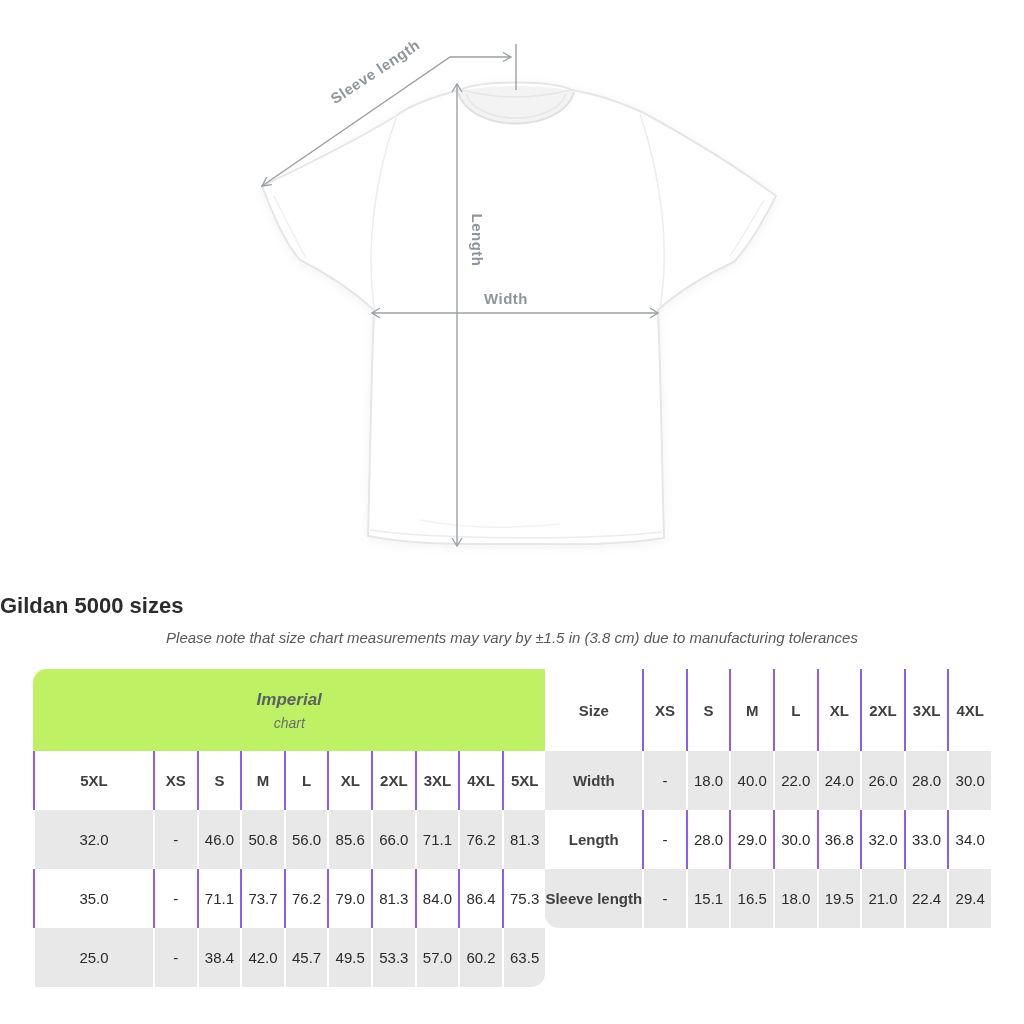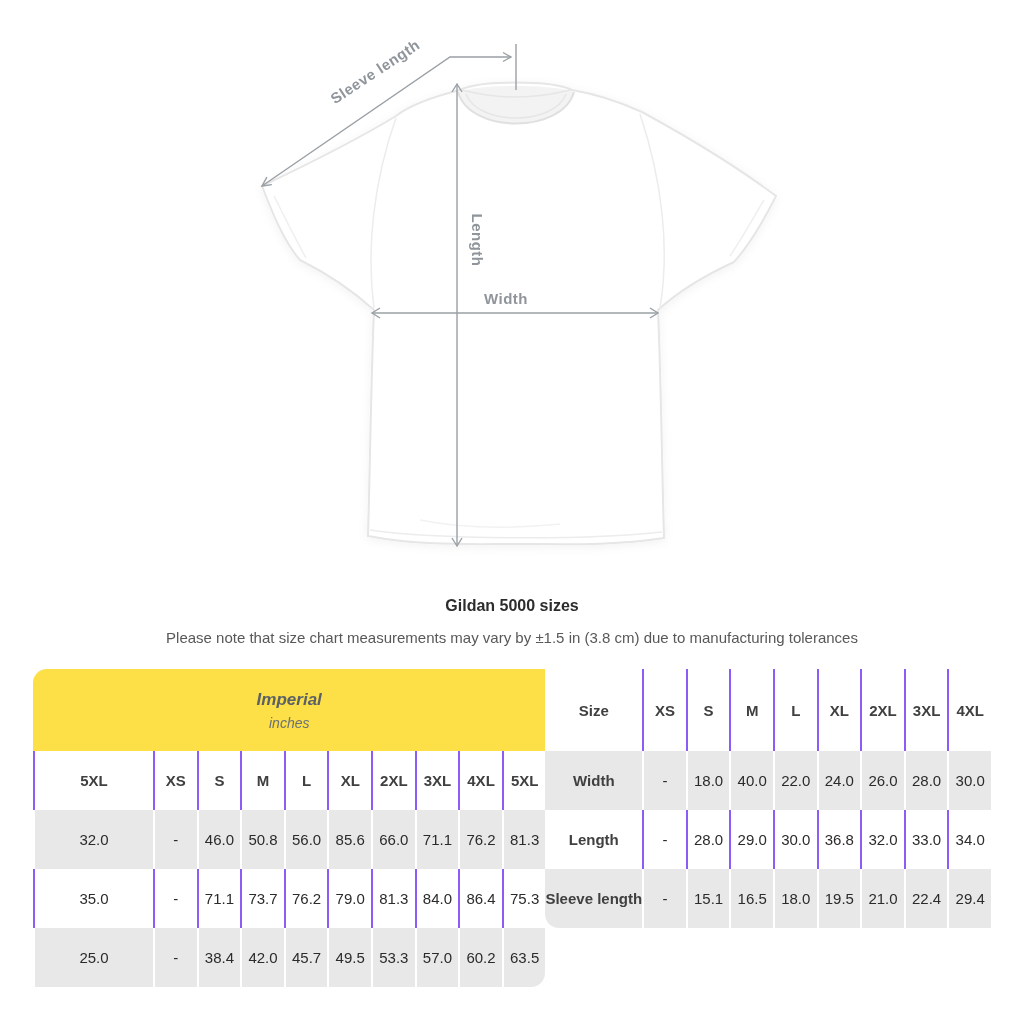--- a/index.html
+++ b/index.html
@@ -7,45 +7,45 @@
     width:1024px;height:1024px;background:#ffffff;overflow:hidden;
     font-family:"Liberation Sans", sans-serif;
   }
   .page{width:1024px;height:1024px;position:relative;}
 
   
   .diagram{display:block;width:1024px;height:588px;}
 
   
   .title{
-    text-align:center;font-weight:bold;font-size:16px;color:#2c2c2c;
+    text-align:left;font-weight:bold;font-size:22px;color:#2c2c2c;
     margin-top:4px;line-height:28px;
   }
   .subtitle{
-    text-align:center;font-size:15px;color:#585858;
+    text-align:center;font-style:italic;font-size:15px;color:#585858;
     margin-top:8px;line-height:19px;
   }
 
   
   .size-table{
     width:958px;margin:22px auto 0;
     display:grid;
     grid-template-columns:120px repeat(18, 1fr);
     grid-template-rows:82px repeat(4, 59px);
   }
   .cell{
     display:flex;align-items:center;justify-content:center;
     font-size:15px;box-sizing:border-box;white-space:nowrap;
   }
   .gray{background:#e8e8e8;}
   .sep-w{border-left:2px solid #8b5cf6;}
   .sep-g{border-left:2px solid #ffffff;}
   .lab{font-weight:bold;color:#404040;}
   .num{color:#2b2b2b;}
-  .band{flex-direction:column;background:#fde047;}
+  .band{flex-direction:column;background:#bef264;}
   .band-left{grid-column:1 / span 10;border-top-left-radius:14px;}
   .band-right{grid-column:11 / span 9;border-top-right-radius:14px;}
   .band-label{font-weight:bold;font-style:italic;font-size:17px;color:#5c6166;}
   .band-sub{font-style:italic;font-size:14px;color:#6b7076;margin-top:5px;}
   .bl{border-bottom-left-radius:14px;}
   .br{border-bottom-right-radius:14px;}
 </style>
 </head>
 <body>
 
@@ -110,21 +110,21 @@
     </g>
   </svg>
 
   <div class="title">Gildan 5000 sizes</div>
   <div class="subtitle">Please note that size chart measurements may vary by ±1.5 in (3.8 cm) due to manufacturing tolerances</div>
 
   <div class="size-table">
 
     <div class="cell band band-left">
       <div class="band-label">Imperial</div>
-      <div class="band-sub">inches</div>
+      <div class="band-sub">chart</div>
     </div>
 
     <div class="cell lab">Size</div>
     <div class="cell lab sep-w">XS</div>
     <div class="cell lab sep-w">S</div>
     <div class="cell lab sep-w">M</div>
     <div class="cell lab sep-w">L</div>
     <div class="cell lab sep-w">XL</div>
     <div class="cell lab sep-w">2XL</div>
     <div class="cell lab sep-w">3XL</div>

